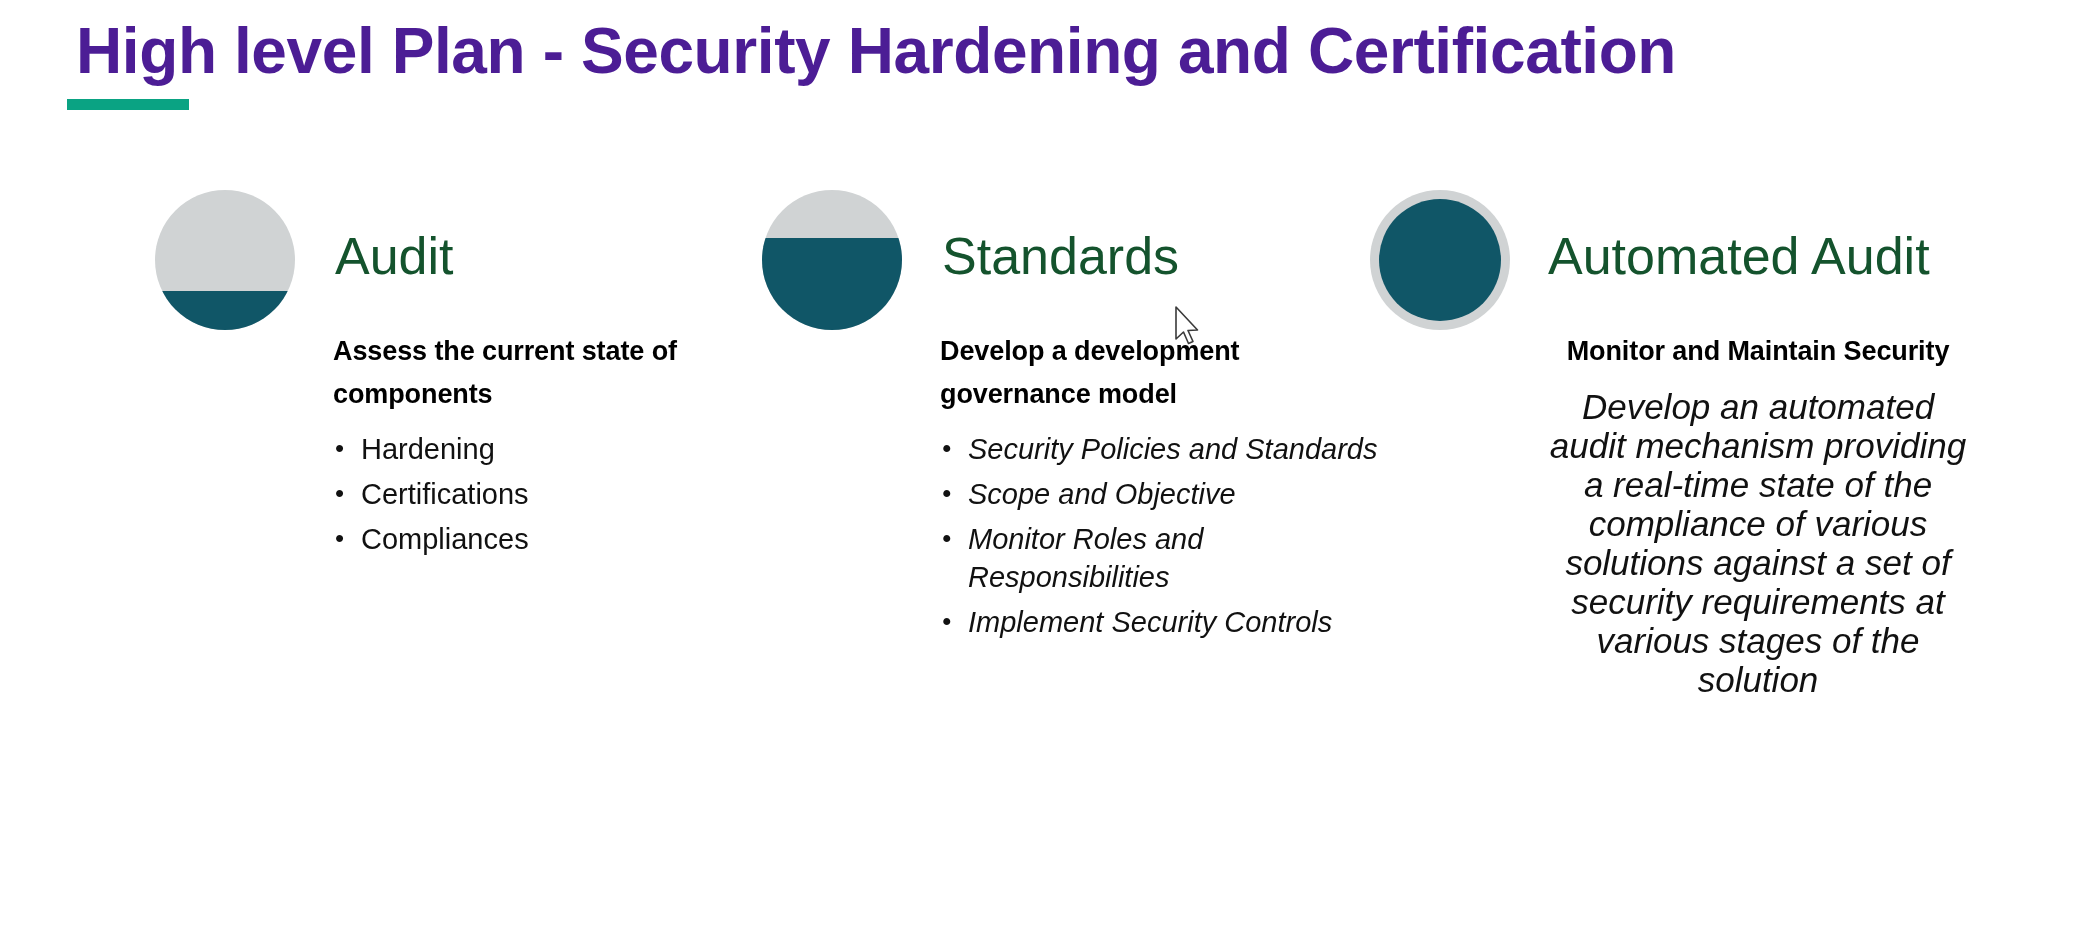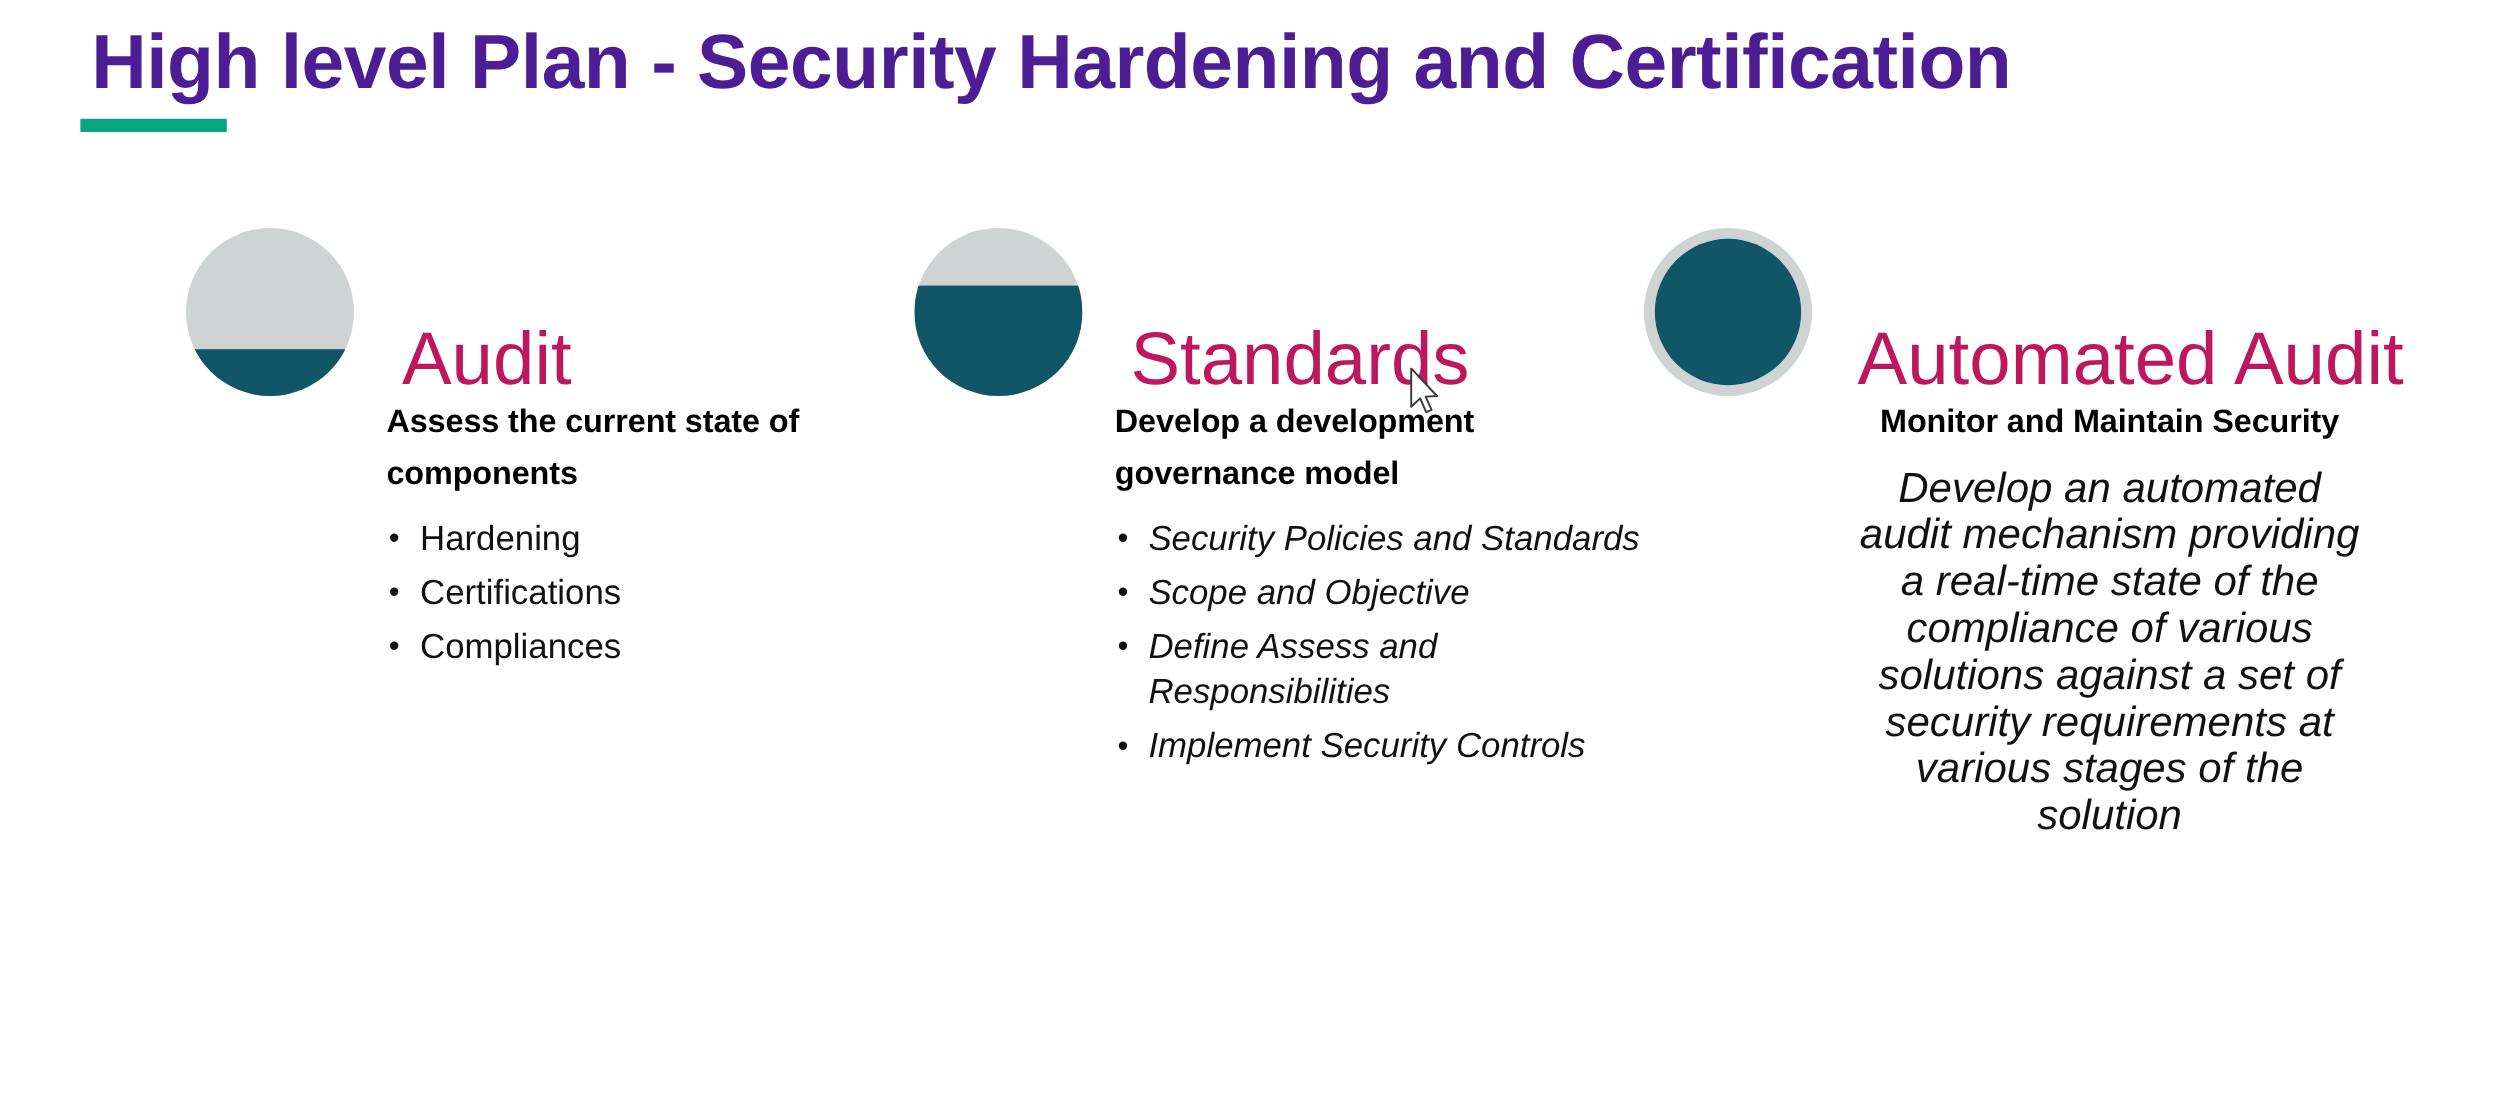--- a/index.html
+++ b/index.html
@@ -86,34 +86,33 @@
     right: 9px;
     top: 9px;
     bottom: 9px;
     border-radius: 50%;
   }
 
   .circle-label {
     position: absolute;
     left: 180px;
     top: 38px;
-    font-size: 62px;
+    font-size: 52px;
     font-weight: 400;
     line-height: 56px;
-    color: #be185d;
+    color: #14532d;
     white-space: nowrap;
-    margin-top: 44px;
   }
   .col-3 .circle-label { left: 178px; }
 
   
   .col-body {
     position: absolute;
     top: 140px;
-    left: 167px;
+    left: 178px;
     width: 440px;
   }
   .col-3 .col-body { left: 178px; width: 420px; text-align: center; }
 
   .col-heading {
     font-size: 27px;
     font-weight: 700;
     line-height: 43px;
     letter-spacing: -0.1px;
     color: #000000;
@@ -194,21 +193,21 @@
         <div class="circle" style="background: rgb(208, 211, 212);">
           <div class="fill" id="fill-1" style="background: rgb(16, 86, 103); height: 66%;"></div>
         </div>
         <div class="circle-label">Standards</div>
       </div>
       <div class="col-body">
         <p class="col-heading">Develop a development governance model</p>
         <ul class="bullets italic" id="bullets-1">
             <li>Security Policies and Standards</li>
             <li>Scope and Objective</li>
-            <li>Define Assess and Responsibilities</li>
+            <li>Monitor Roles and Responsibilities</li>
             <li>Implement Security Controls</li>
           </ul>
 
       </div>
     </div>
 
     <div class="column col-3">
       <div class="circle-row">
         <div class="circle full" style="background: rgb(208, 211, 212);">
           <div class="fill" id="fill-2" style="background: rgb(16, 86, 103);"></div>

